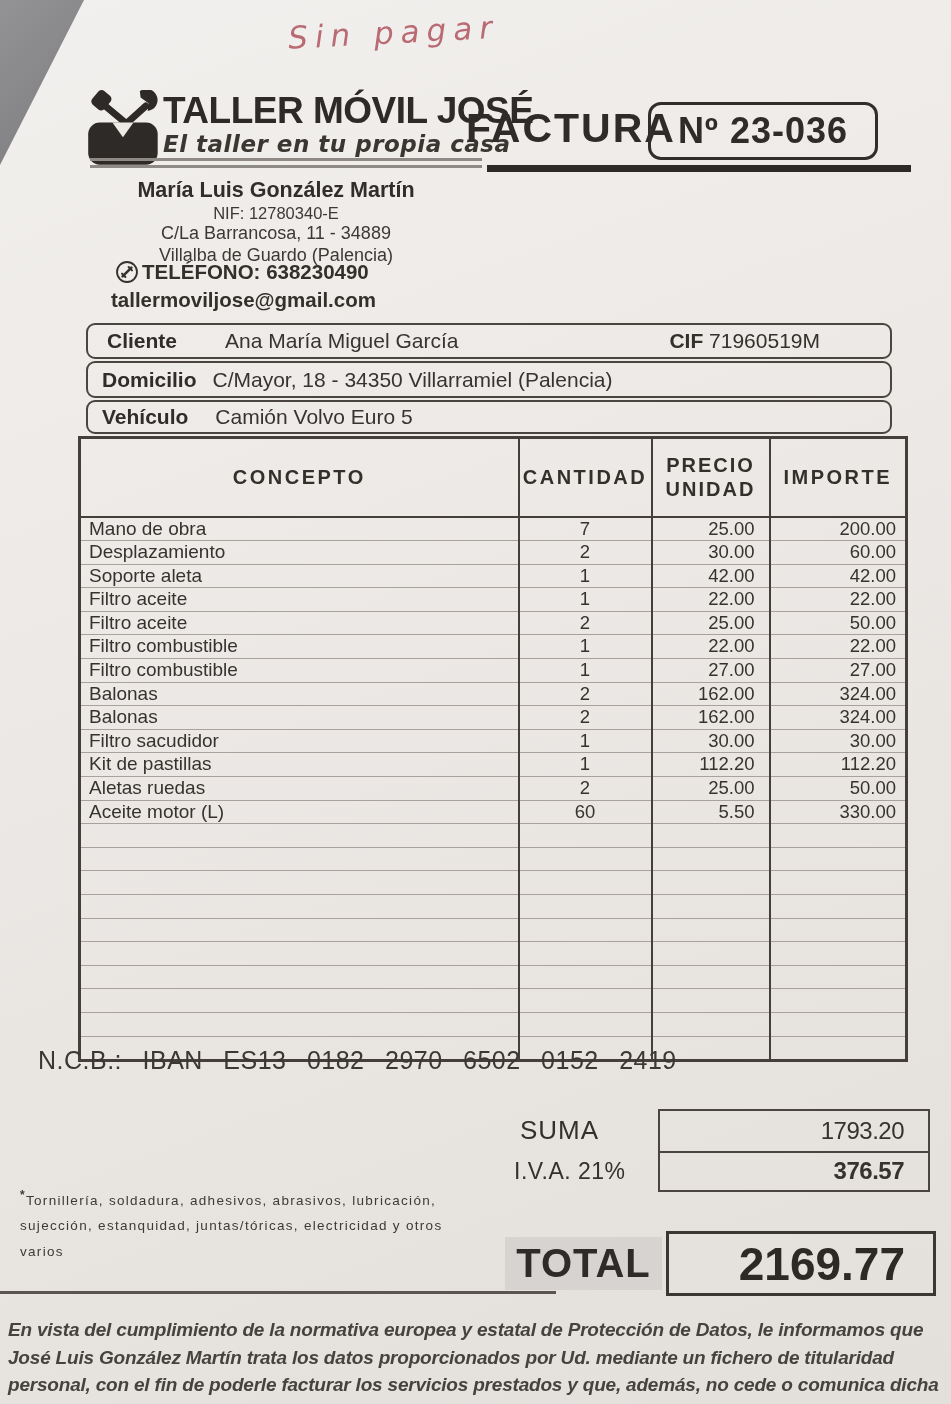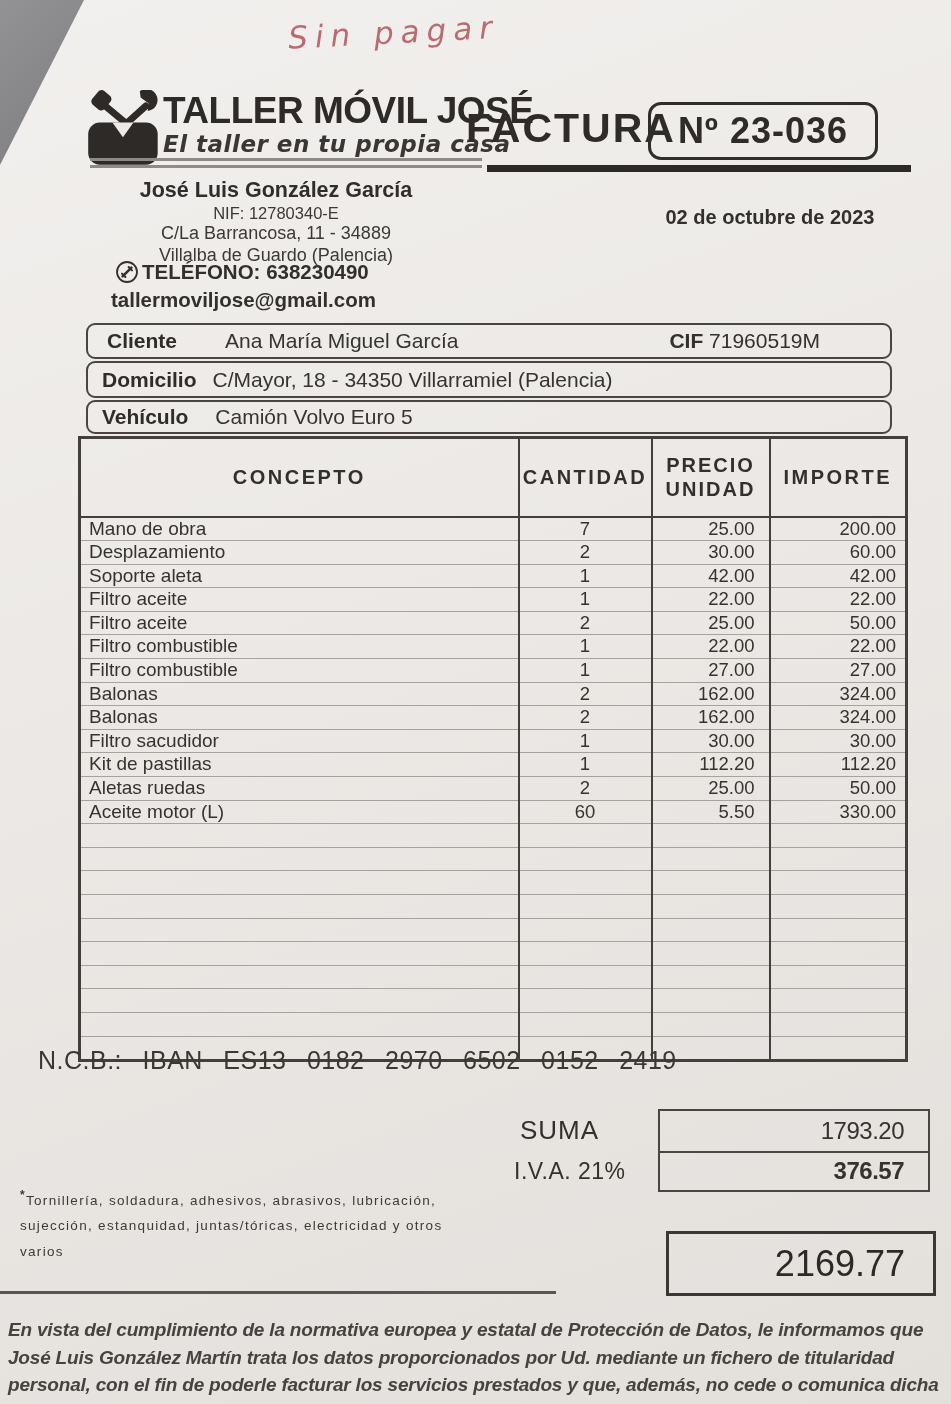--- a/index.html
+++ b/index.html
@@ -75,21 +75,21 @@
   .footnote{left:20px;top:1184px;width:468px;font-size:13.5px;color:#3d3a36;
     letter-spacing:1.3px;line-height:1.9;}
   .footnote .star{vertical-align:super;font-size:12px;font-weight:700;}
   .pre-footer-rule{left:0;top:1291px;width:556px;height:3px;background:#5a5550;}
   
   .total-label-box{left:505px;top:1237px;width:157px;height:53px;background:#d7d3d0;
     display:flex;align-items:center;justify-content:center;font-size:40px;font-weight:700;
     color:#2e2b28;letter-spacing:1px;}
   .total-value-box{left:666px;top:1231px;width:270px;height:65px;border:3px solid #3b3733;
     display:flex;align-items:center;justify-content:flex-end;padding-right:28px;
-    font-size:36px;font-weight:400;color:#2c2926;}
+    font-size:46px;font-weight:700;color:#2c2926;}
   
   .legal{left:8px;top:1316px;width:938px;font-size:19px;font-weight:700;font-style:italic;
     color:#46433f;line-height:1.45;letter-spacing:-.2px;}
 </style>
 </head>
 <body>
 
 <div id="stage">
 
   <div class="abs bg-corner"></div>
@@ -114,26 +114,25 @@
   </div>
   <div class="abs slogan">El taller en tu propia casa</div>
   <div class="abs brand-name">TALLER MÓVIL JOSÉ</div>
   <div class="abs double-rule"></div>
 
   <div class="abs factura-title">FACTURA</div>
   <div class="abs invoice-no-box">Nº 23-036</div>
   <div class="abs heavy-rule"></div>
 
   <div class="abs issuer">
-    <div class="name">José Luis González García</div>
+    <div class="name">María Luis González Martín</div>
     <div class="nif">NIF: 12780340-E</div>
     <div class="addr">C/La Barrancosa, 11 - 34889</div>
     <div class="addr">Villalba de Guardo (Palencia)</div>
   </div>
-  <div class="abs date">02 de octubre de 2023</div>
 
   <div class="abs phone-row">
     <span style="display:inline-flex;">
       <svg viewBox="0 0 24 24" width="24" height="24">
         <circle cx="12" cy="12" r="10" fill="none" stroke="#34302c" stroke-width="1.8"></circle>
         <path d="M7.6 16.4 L16.4 7.6" stroke="#34302c" stroke-width="2.6" stroke-linecap="round" fill="none"></path>
         <path d="M7 13.6 l3.4 3.4 M13.6 7 l3.4 3.4" stroke="#34302c" stroke-width="2" stroke-linecap="round" fill="none"></path>
       </svg>
     </span>
     <span class="txt">TELÉFONO: 638230490</span>
@@ -320,17 +319,18 @@
   <div class="abs sum-box" id="suma-box">1793.20</div>
   <div class="abs iva-label">I.V.A. 21%</div>
   <div class="abs sum-box" id="iva-box">376.57</div>
 
   <div class="abs footnote">
     <span class="star">*</span><span>Tornillería, soldadura, adhesivos, abrasivos, lubricación, sujección, estanquidad, juntas/tóricas, electricidad y otros varios</span>
   </div>
 
   <div class="abs pre-footer-rule"></div>
 
+  <div class="abs total-label-box">TOTAL</div>
   <div class="abs total-value-box">2169.77</div>
 
   <div class="abs legal">En vista del cumplimiento de la normativa europea y estatal de Protección de Datos, le informamos que José Luis González Martín trata los datos proporcionados por Ud. mediante un fichero de titularidad personal, con el fin de poderle facturar los servicios prestados y que, además, no cede o comunica dicha información a terceros.</div>
 
 </div>
 
 </body></html>

